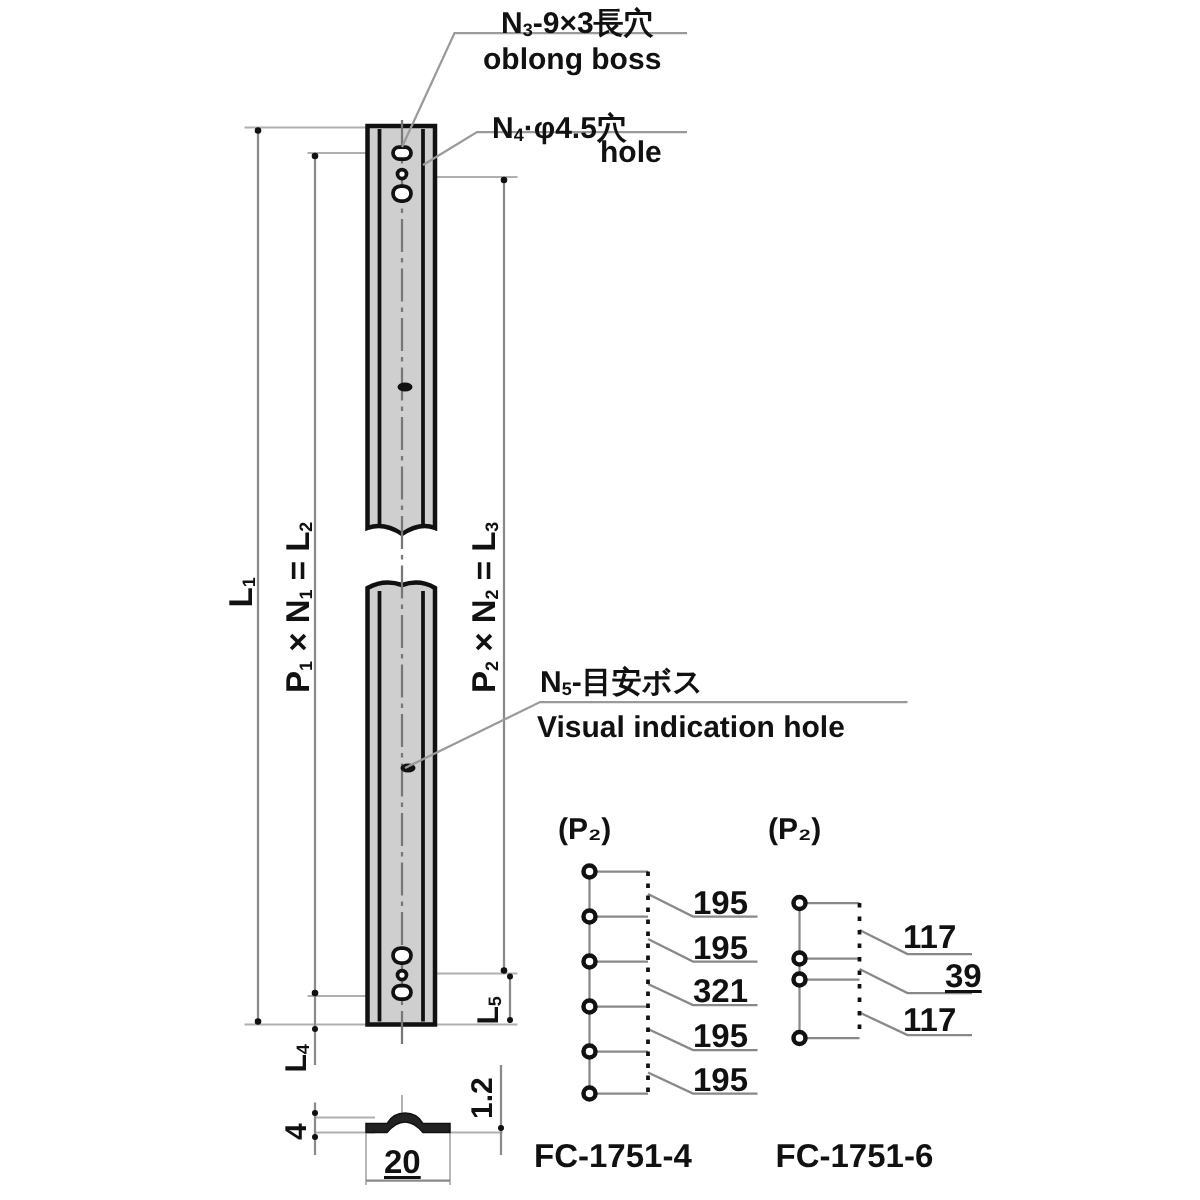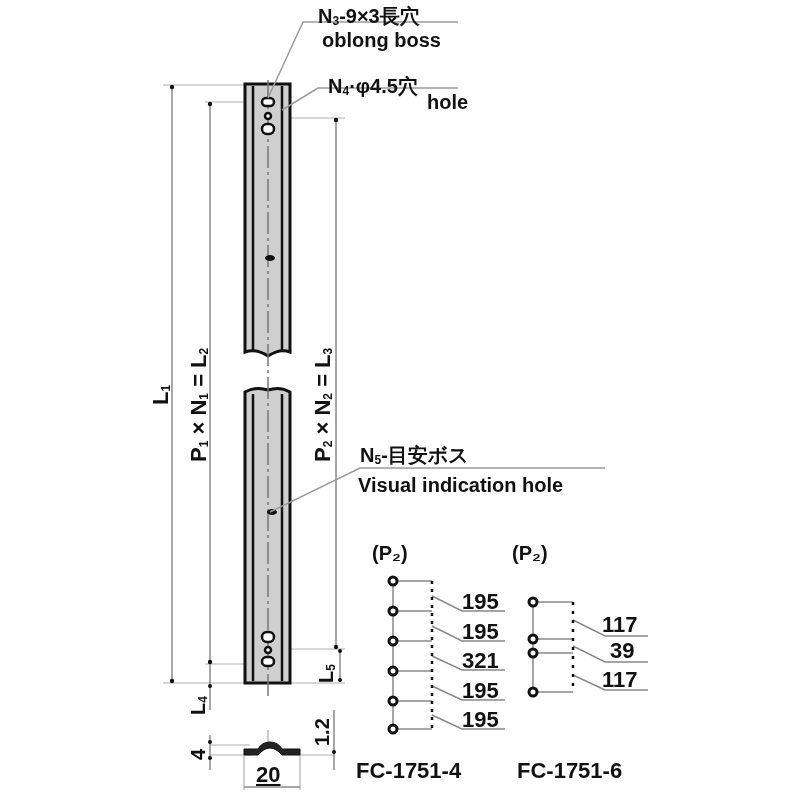--- a/index.html
+++ b/index.html
@@ -137,29 +137,29 @@
     <line x1="573" y1="602" x2="573" y2="692" stroke="#111" stroke-width="2.5" stroke-dasharray="3,6"></line>
     <g fill="#fff" stroke="#111" stroke-width="3">
       <circle cx="533" cy="602" r="4"></circle>
         <circle cx="533" cy="639" r="4"></circle>
       <circle cx="533" cy="653" r="4"></circle>
         <circle cx="533" cy="692" r="4"></circle>
     </g>
   </g>
 </svg>
 
-<div class="lbl med" style="left:318px; top:6px;">
+<div class="lbl med" style="left:334px; top:6px;">
   <span>N</span><sub>3</sub><span>-9×3長穴</span>
 </div>
 <div class="lbl med" style="left:322px; top:30px;">oblong boss</div>
 
 <div class="lbl med" style="left:328px; top:76px;">
   <span>N</span><sub>4</sub><span>·φ4.5穴</span>
 </div>
-<div class="lbl med" style="left:427px; top:92px;">hole</div>
+<div class="lbl med" style="left:400px; top:92px;">hole</div>
 
 <div class="lbl med" style="left:360px; top:445px;">
   <span>N</span><sub>5</sub><span>-目安ボス</span>
 </div>
 <div class="lbl med" style="left:358px; top:475px;">Visual indication hole</div>
 
 <div class="lbl big vert" style="left:150px; top:405px;">
   <span>L</span><sub>1</sub>
 </div>
 <div class="lbl big vert" style="left:188px; top:462px;">
@@ -181,15 +181,15 @@
 <div class="lbl med" style="left:372px; top:543px;">(P₂)</div>
 <div class="lbl big" style="left:462px; top:591px;">195</div>
 <div class="lbl big" style="left:462px; top:621px;">195</div>
 <div class="lbl big" style="left:462px; top:650px;">321</div>
 <div class="lbl big" style="left:462px; top:680px;">195</div>
 <div class="lbl big" style="left:462px; top:709px;">195</div>
 <div class="lbl big" style="left:356px; top:760px;">FC-1751-4</div>
 
 <div class="lbl med" style="left:512px; top:543px;">(P₂)</div>
 <div class="lbl big" style="left:602px; top:614px;">117</div>
-<div class="lbl big" style="left:610px; top:640px;">39</div>
+<div class="lbl big" style="left:630px; top:640px;text-decoration:underline;">39</div>
 <div class="lbl big" style="left:602px; top:669px;">117</div>
 <div class="lbl big" style="left:517px; top:760px;">FC-1751-6</div>
 
 </body></html>

